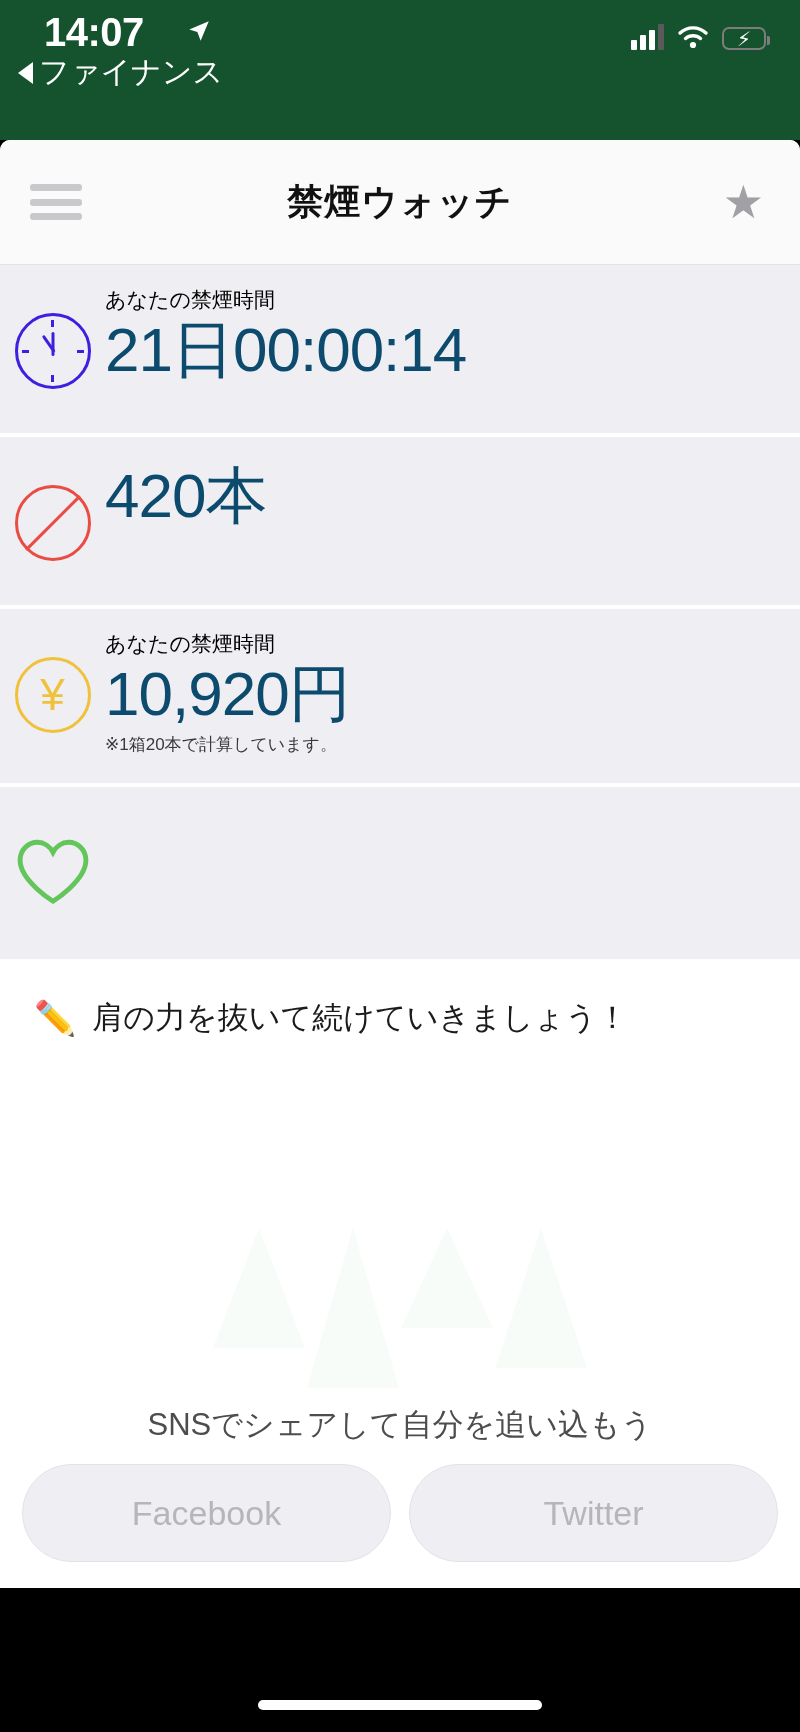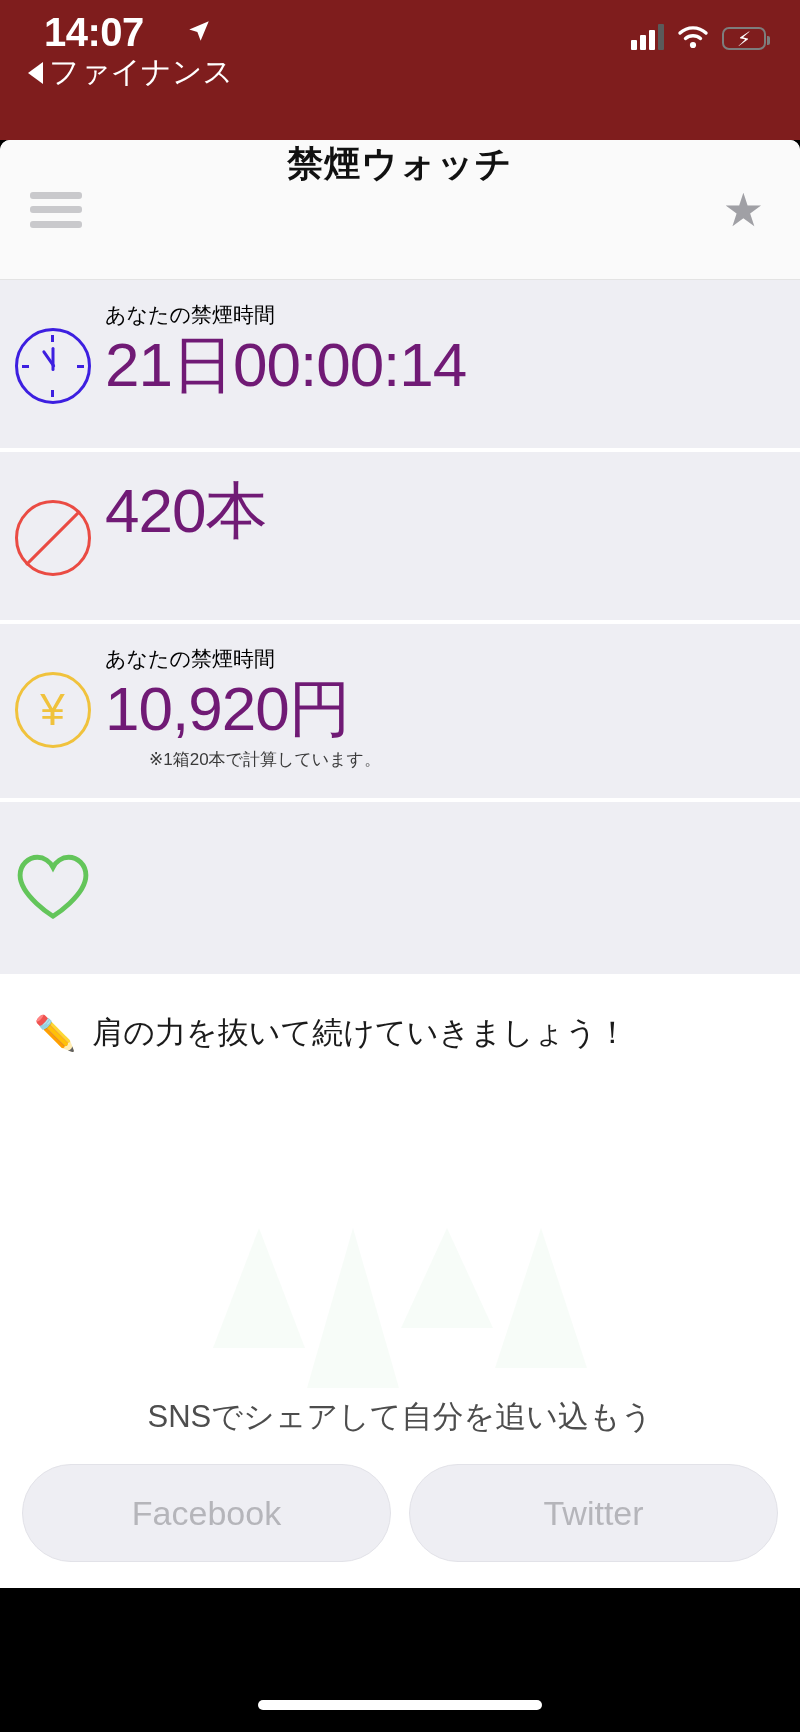--- a/index.html
+++ b/index.html
@@ -5,29 +5,29 @@
   * { margin:0; padding:0; box-sizing:border-box; }
   html,body { background:#000; }
   body {
     width:800px; height:1732px;
     font-family:"Liberation Sans","DejaVu Sans",sans-serif;
     overflow:hidden; position:relative;
   }
 
   
   .statusbar{
-    position:relative; height:140px; background:#7f1d1d; color:#fff;
+    position:relative; height:140px; background:#14532d; color:#fff;
   }
   .sb-time{
     position:absolute; left:44px; top:10px;
     font-size:40px; font-weight:600; letter-spacing:-0.5px;
   }
   .sb-loc{ position:absolute; left:186px; top:18px; width:26px; height:26px; }
   .sb-back{
-    position:absolute; left:28px; top:52px;
+    position:absolute; left:18px; top:52px;
     font-size:30px; font-weight:400; display:flex; align-items:center; gap:6px;
   }
   .sb-back .tri{
     width:0;height:0;border-top:11px solid transparent;border-bottom:11px solid transparent;
     border-right:15px solid #fff; display:inline-block;
   }
   .sb-right{
     position:absolute; right:34px; top:24px;
     display:flex; align-items:flex-end; gap:13px;
   }
@@ -52,22 +52,22 @@
   }
 
   
   .app{
     position:absolute; left:0; top:140px; width:800px; height:1448px;
     background:#ffffff; border-radius:10px 10px 0 0; overflow:hidden;
   }
 
   
   .appbar{
-    position:relative; height:140px; background:#fafafa;
-    display:flex; justify-content:center;
+    position:relative; height:125px; background:#fafafa;
+    display:flex; align-items:center; justify-content:center;
     border-bottom:1px solid #e3e3e3;
   }
   .appbar-title{ font-size:36px; font-weight:700; color:#111; letter-spacing:1px; }
   .hamburger{
     position:absolute; left:30px; top:50%; transform:translateY(-50%);
     width:52px; height:36px; display:flex; flex-direction:column; justify-content:space-between;
     cursor:pointer;
   }
   .hamburger span{ display:block; height:7px; background:#c9c9cc; border-radius:3px; }
   .star{
@@ -82,24 +82,24 @@
     border-bottom:4px solid #ffffff;
     display:flex; align-items:flex-start;
   }
   .row .icon{
     width:105px; flex:0 0 105px; display:flex; align-items:center; justify-content:center;
     padding-top:26px;
   }
   .row .body{ flex:1; padding-right:20px; }
   .row .label{ font-size:21px; color:#000000; line-height:1.25; }
   .row .value{
-    font-size:62px; color:#701a75; line-height:1.12; font-weight:400;
+    font-size:62px; color:#0c4a6e; line-height:1.12; font-weight:400;
     letter-spacing:-1px; margin-top:2px;
   }
-  .row .note{ font-size:17px; color:#3a3a3a; margin-top:4px;margin-left:44px; }
+  .row .note{ font-size:17px; color:#3a3a3a; margin-top:4px; }
 
   .row-time{ height:172px; }
   .row-count{ height:172px; }
   .row-money{ height:178px; }
   .row-life{ height:172px; border-bottom:none; }
 
   
   .ic-clock{ width:76px; height:76px; border:3px solid #3d1fe0; border-radius:50%; position:relative; }
   .ic-clock::before{ content:""; position:absolute; left:50%; top:16px; width:3px; height:24px; background:#3d1fe0; transform:translateX(-50%); border-radius:2px;}
   .ic-clock::after{ content:""; position:absolute; left:50%; top:36px; width:3px; height:20px; background:#3d1fe0; transform-origin:top center; transform:rotate(-215deg); border-radius:2px;}
@@ -128,21 +128,21 @@
     display:flex; align-items:center; gap:16px;
     padding:38px 0 0 34px; background:#fff;
   }
   .msg .pencil{ font-size:34px; line-height:1; }
   .msg .text{ font-size:31px; color:#1b1b1b; }
 
   
   .share{
     position:absolute; left:0; right:0; bottom:26px; text-align:center;
   }
-  .share-title{ font-size:31px; color:#4d4d4d; margin-bottom:26px; }
+  .share-title{ font-size:31px; color:#4d4d4d; margin-bottom:18px; }
   .share-btns{ display:flex; gap:18px; padding:0 22px; }
   .share-btn{
     flex:1; height:98px; border-radius:49px; background:#eeeef3;
     border:1px solid #e2e2e8;
     display:flex; align-items:center; justify-content:center;
     font-size:34px; color:#b5b5ba; cursor:pointer;
   }
   .watermark{
     position:absolute; left:0; right:0; bottom:150px; height:210px;
     display:flex; justify-content:center; gap:2px; pointer-events:none;

